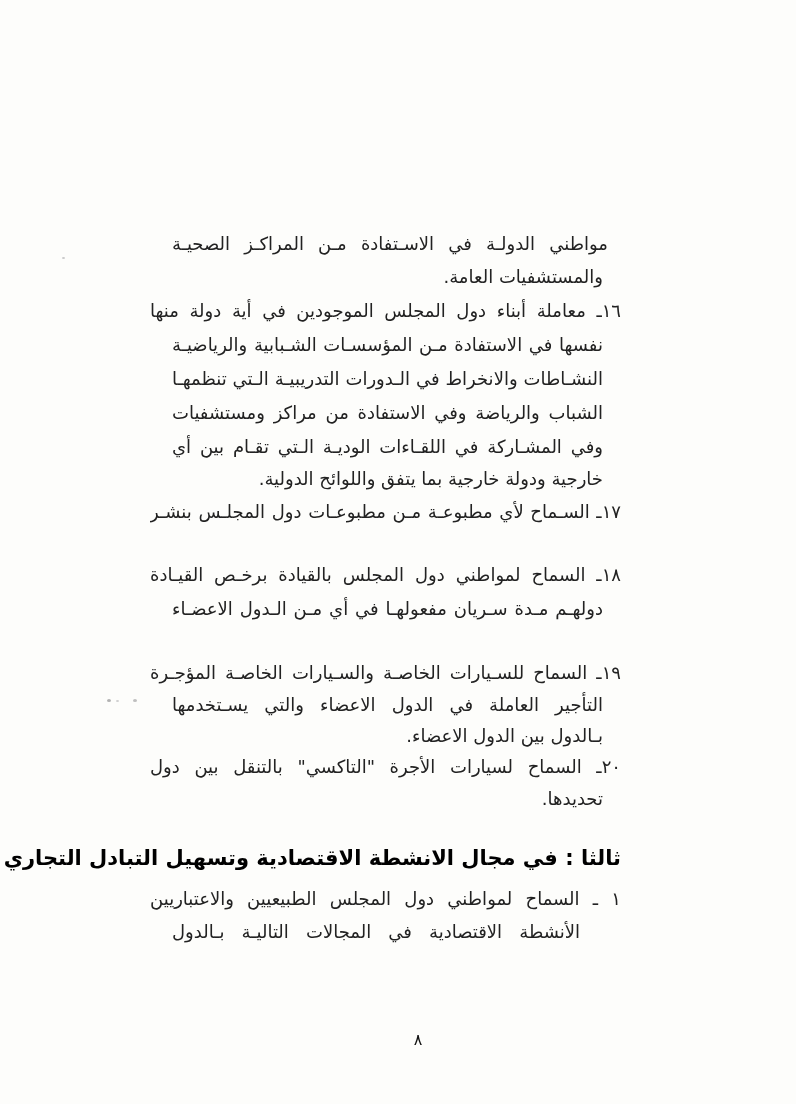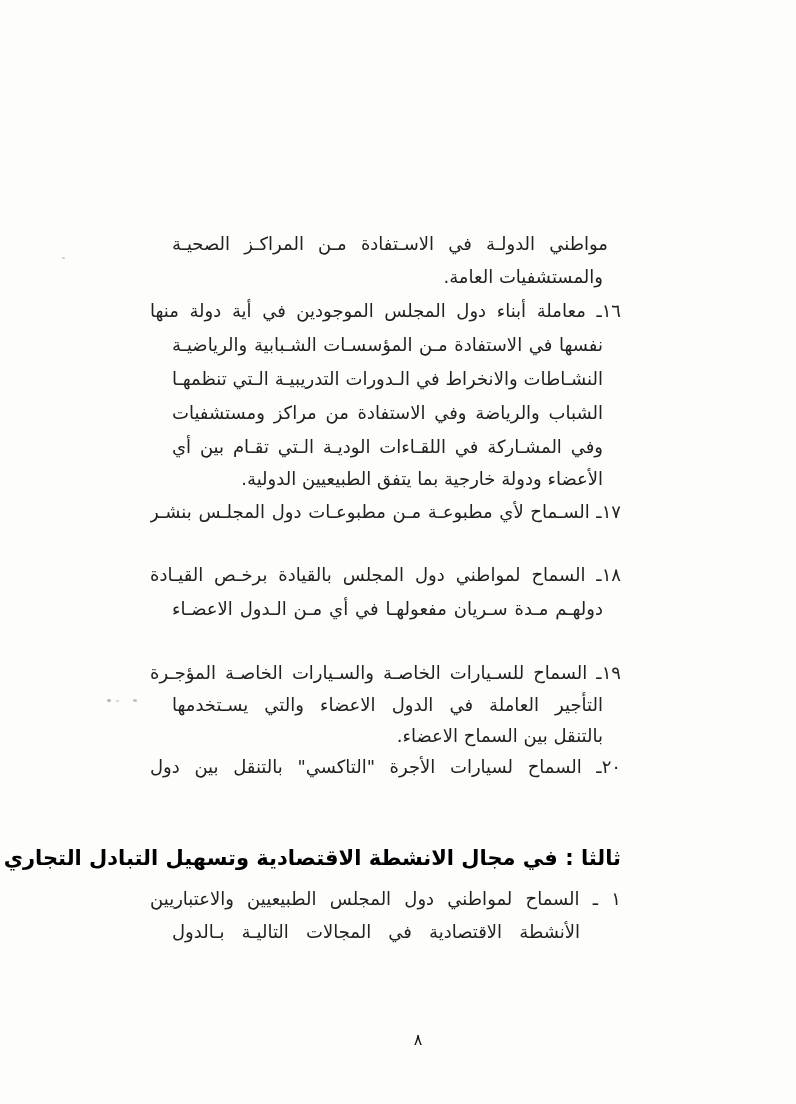--- a/index.html
+++ b/index.html
@@ -90,32 +90,33 @@
 <div class="page">
 
   <div class="ln cont0 just" style="top:227px">مواطني الدولـة في الاسـتفادة مـن المراكـز الصحيـة والمسـتوصفات</div>
   <div class="ln cont right" style="top:260px">والمستشفيات العامة.</div>
 
   <div class="ln num just" style="top:294px">١٦ـ معاملة أبناء دول المجلس الموجودين في أية دولة منها معاملة أبنـاء الدولـة</div>
   <div class="ln cont just" style="top:328px">نفسها في الاستفادة مـن المؤسسـات الشـبابية والرياضيـة وذلـك بمزاولـة</div>
   <div class="ln cont just" style="top:362px">النشـاطات والانخراط في الـدورات التدريبيـة الـتي تنظمهـا مؤسسـات</div>
   <div class="ln cont just" style="top:396px">الشباب والرياضة وفي الاستفادة من مراكز ومستشفيات الطب الرياضي</div>
   <div class="ln cont just" style="top:430px">وفي المشـاركة في اللقـاءات الوديـة الـتي تقـام بين أي دولـة مـن الـدول</div>
-  <div class="ln cont right" style="top:462px">الأعضاء ودولة خارجية بما يتفق الطبيعيين الدولية.</div>
+  <div class="ln cont right" style="top:462px">خارجية ودولة خارجية بما يتفق واللوائح الدولية.</div>
 
   <div class="ln num just" style="top:495px">١٧ـ السـماح لأي مطبوعـة مـن مطبوعـات دول المجلـس بنشـر الاعلانـات</div>
 
   <div class="ln num just" style="top:558px">١٨ـ السماح لمواطني دول المجلس بالقيادة برخـص القيـادة الـتي يحملونهـا مـن</div>
   <div class="ln cont just" style="top:592px">دولهـم مـدة سـريان مفعولهـا في أي مـن الـدول الاعضـاء وعنـد انتهـاء</div>
 
   <div class="ln num just" style="top:656px">١٩ـ السماح للسـيارات الخاصـة والسـيارات الخاصـة المؤجـرة مـن شـركات</div>
   <div class="ln cont just" style="top:688px">التأجير العاملة في الدول الاعضاء والتي يسـتخدمها مواطنـو دول المجلـس</div>
-  <div class="ln cont right" style="top:719px">بالتنقل بين السماح الاعضاء.</div>
+  <div class="ln cont right" style="top:719px">بـالدول بين الدول الاعضاء.</div>
 
   <div class="ln num just" style="top:750px">٢٠ـ السماح لسيارات الأجرة "التاكسي" بالتنقل بين دول المجلس من نقاط تم</div>
+  <div class="ln cont right" style="top:782px">تحديدها.</div>
 
   <div class="heading">ثالثا : في مجال الانشطة الاقتصادية وتسهيل التبادل التجاري :</div>
 
   <div class="ln num just" style="top:882px">١ ـ السماح لمواطني دول المجلس الطبيعيين والاعتباريين بممارسـة العديـد مـن</div>
   <div class="ln cont2 just" style="top:915px">الأنشطة الاقتصادية في المجالات التاليـة بـالدول الأعضـاء وفقـا لضوابط</div>
 
   <div class="page-number">٨</div>
 
   <div class="speck s1"></div>
   <div class="speck s2"></div>

